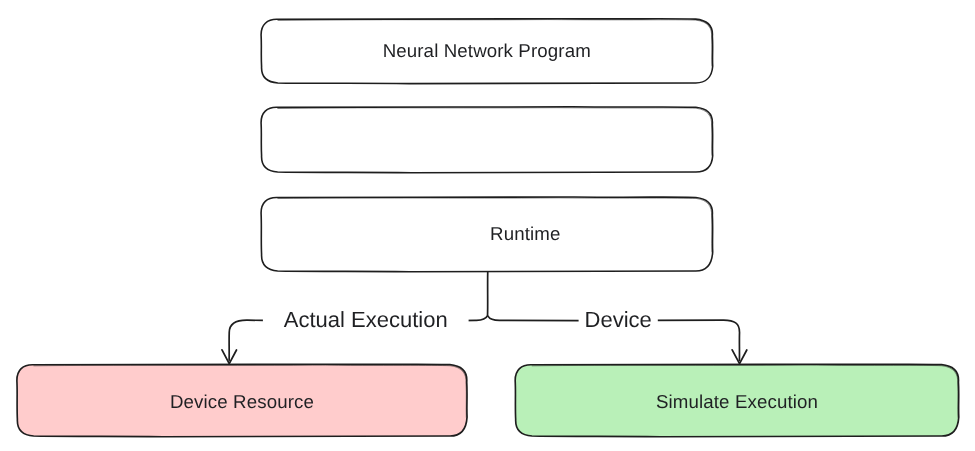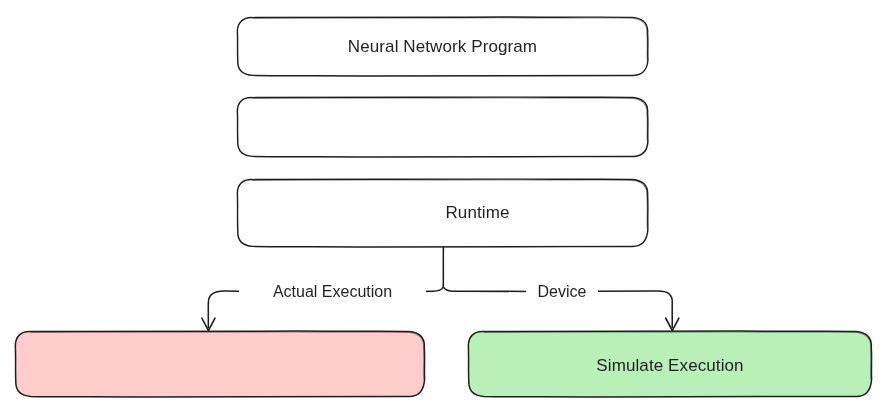--- a/index.html
+++ b/index.html
@@ -41,21 +41,21 @@
     letter-spacing: 0.1px;
     white-space: nowrap;
     pointer-events: none;
   }
   .edge-label {
     position: absolute;
     display: flex;
     align-items: center;
     justify-content: center;
     color: #1f2023;
-    font-size: 16px;
+    font-size: 20px;
     font-family: "Liberation Sans", "DejaVu Sans", sans-serif;
     font-weight: 400;
     white-space: nowrap;
     background: #ffffff;
     padding: 0 3px;
     pointer-events: none;
   }
   .node-hit {
     position: absolute;
     cursor: default;
@@ -141,20 +141,21 @@
       <path d="M483.8,332.6 C556,331.6 642,332.6 730,332.0 C796,332.6 841,331.8 856.2,332.5
                C867.6,333.8 871.1,340.4 870.6,348.0 C871.3,358.4 870.5,370.2 870.9,379.4" fill="none" stroke="#1e1e1e" stroke-width="0.85" opacity="0.5" stroke-linecap="round"></path>
     </g>
   </svg>
 
   <div class="node-label" style="left:237px; top:17px; width:411px; height:59px;">Neural Network Program</div>
 
 
   <div class="node-label" style="left:237px; top:179px; width:411px; height:68px;margin-left:35px;">Runtime</div>
 
+  <div class="node-label" style="left:15px; top:331px; width:410px; height:69px;">Device Resource</div>
 
   <div class="node-label" style="left:468px; top:331px; width:404px; height:69px;">Simulate Execution</div>
 
   <div class="edge-label" style="left:239px; top:281px; width:181px; height:21px;">Actual Execution</div>
 
   <div class="edge-label" style="left:526px; top:281px; width:66px; height:21px;">Device</div>
 
   <div class="node-hit" style="left:237px; top:17px; width:411px; height:59px;"></div>
   <div class="node-hit" style="left:237px; top:97px; width:411px; height:60px;"></div>
   <div class="node-hit" style="left:237px; top:179px; width:411px; height:68px;"></div>

